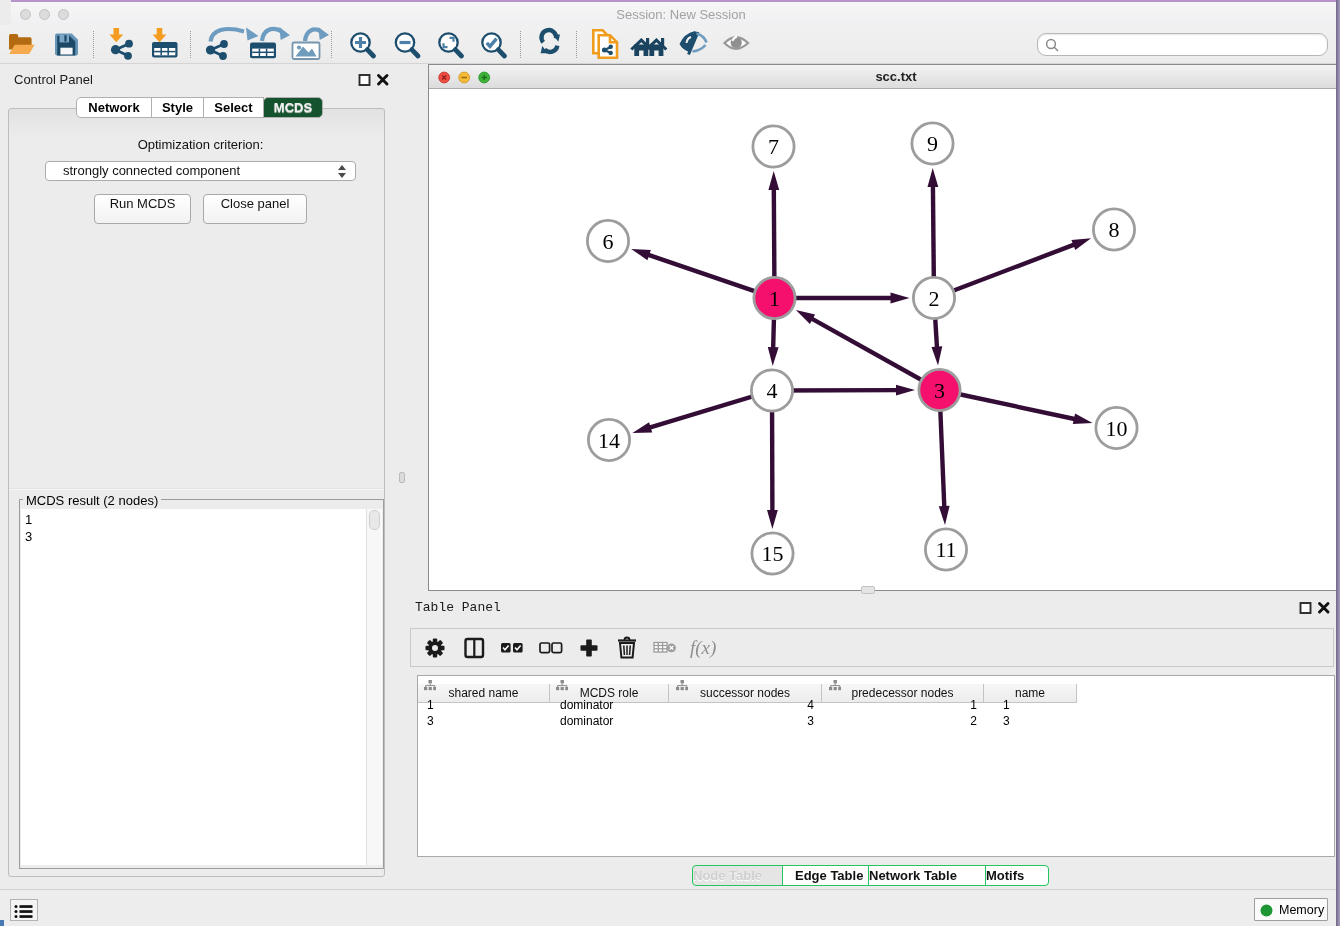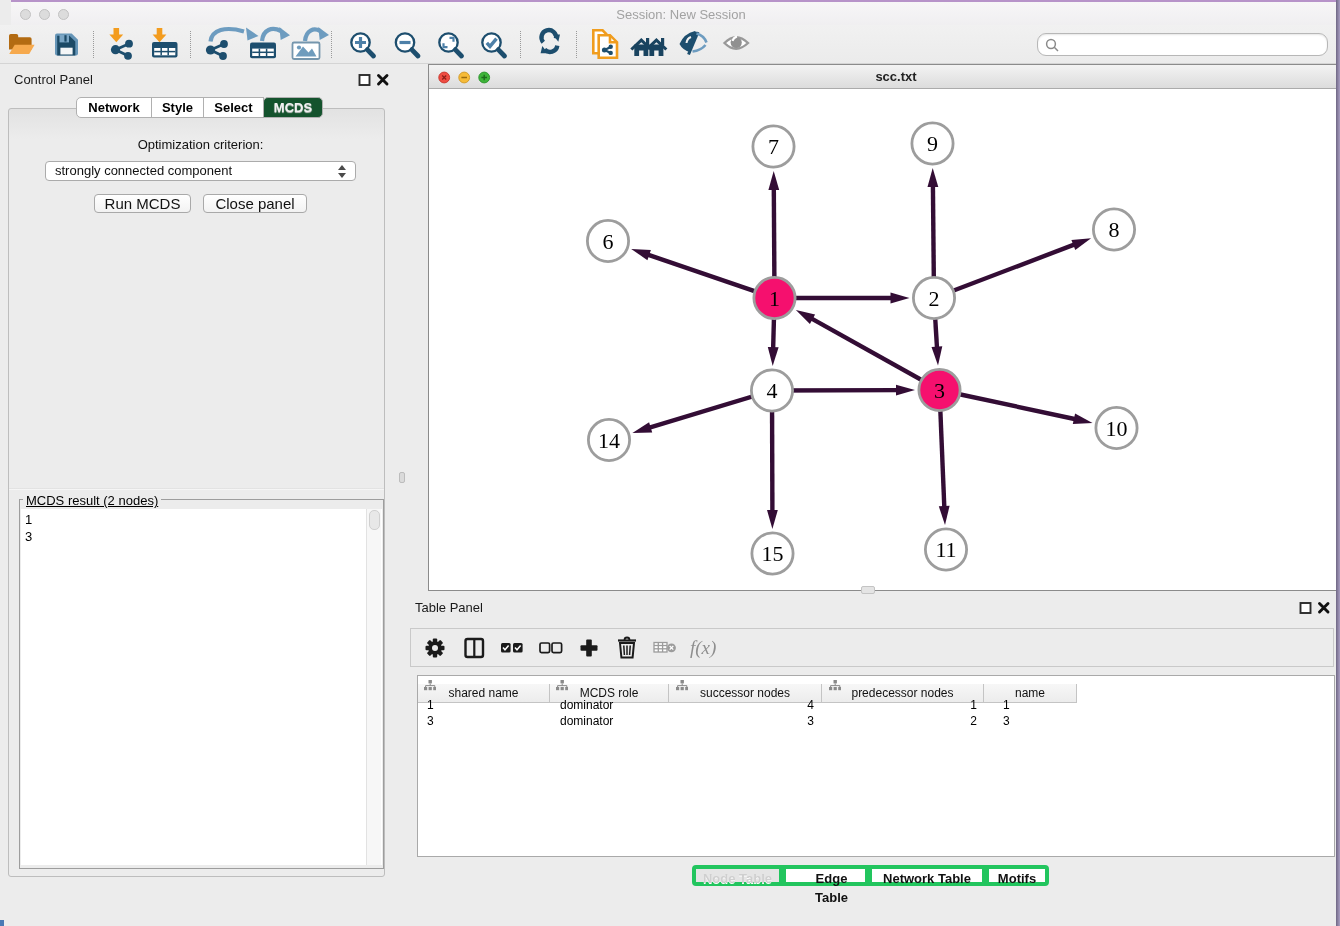--- a/index.html
+++ b/index.html
@@ -30,56 +30,56 @@
 #cp-title { position:absolute; left:14px; top:7px; font-size:13px; color:#1a1a1a; }
 #cp-tabs { position:absolute; left:0; top:32px; width:392px; height:22px; z-index:6; }
 .tab { position:absolute; height:21px; background:#fff; border:1px solid #b0b0b0;
   font-size:13px; font-weight:bold; color:#000; text-align:center; line-height:19px; }
 .tab.sel { background:#14532d; color:#f2f2f2; text-shadow:0 1px 1px #c9c9c9;
   border-radius:5px 5px 5px 0; }
 #cp-content { position:absolute; left:8px; top:43px; width:377px; height:769px;
   background:linear-gradient(#e2e2e2, #ececec 30px); border:1px solid #bdbdbd; border-radius:3px; }
 #opt-label { position:absolute; left:36px; width:311px; top:28px; text-align:center; font-size:13px; color:#111; }
 #dropdown { position:absolute; left:36px; top:52px; width:311px; height:20px; background:#fff;
-  border:1px solid #ababab; border-radius:4px; font-size:13px; color:#111; line-height:18px; padding-left:9px; }
-.btn { position:absolute; height:19px; background:linear-gradient(#ffffff,#f2f2f2);
-  border:1px solid #a9a9a9; border-radius:4px; font-size:15px; color:#111;
+  border:1px solid #ababab; border-radius:4px; font-size:13px; color:#111; line-height:18px; padding-left:17px; }
+.btn { position:absolute; height:30px; background:linear-gradient(#ffffff,#f2f2f2);
+  border:1px solid #a9a9a9; border-radius:4px; font-size:13px; color:#111;
   text-align:center; line-height:17px; }
 #mcds-group { position:absolute; left:10px; top:384px; width:365px; height:378px; }
 #mcds-border { position:absolute; left:0; top:6px; width:365px; height:370px; border:1px solid #9d9d9d; }
-#mcds-label { position:absolute; left:4px; top:0; background:#ececec; padding:0 3px; font-size:13px; color:#000; z-index:2;text-decoration:underline; }
+#mcds-label { position:absolute; left:4px; top:0; background:#ececec; padding:0 3px; font-size:13px; color:#000; z-index:2; }
 #mcds-text { position:absolute; left:2px; top:16px; width:361px; height:356px; background:#fff;
   font-size:13px; color:#000; padding:3px 0 0 4px; line-height:16.5px; }
 #mcds-scroll { position:absolute; right:1px; top:0; width:15px; height:356px; background:#f7f7f7; border-left:1px solid #e2e2e2; }
 #mcds-thumb { position:absolute; right:1px; top:1px; width:11px; height:20px; background:#e8e8e8; border:1px solid #d0d0d0; border-radius:5px; }
 
 
 #netwin { left:404px; top:64px; width:936px; height:527px; border:1px solid #8b8b8b;
   background:#fff;margin-left:24px; }
 #nw-titlebar { position:absolute; left:0; top:0; width:100%; height:24px;
   background:linear-gradient(#f3f3f3,#dcdcdc); border-bottom:1px solid #ababab; }
 #nw-title { position:absolute; left:0; right:0; top:4px; text-align:center; font-size:13px;
   font-weight:bold; color:#222; }
 #graph { position:absolute; left:0; top:25px; }
 #graph text { font-family:"Liberation Serif", serif; font-size:22px; fill:#000; text-anchor:middle; }
 
 
 #tpanel { left:404px; top:592px; width:936px; height:297px; background:#ececec; }
-#tp-title { position:absolute; left:11px; top:8px; font-size:13px; color:#1a1a1a; }
+#tp-title { position:absolute; left:11px; top:8px; font-size:13px; color:#1a1a1a;font-family:Liberation Mono, monospace; }
 #tp-toolbar { position:absolute; left:6px; top:36px; width:924px; height:39px;
   background:#ececec; border:1px solid #c9c9c9; }
 #tp-table { position:absolute; left:13px; top:83px; width:918px; height:182px; background:#fff;
   border:1px solid #a9a9a9; }
 .th { position:absolute; top:0; height:19px; background:linear-gradient(#f7f7f7,#ececec);
   border-right:1px solid #c4c4c4; border-bottom:1px solid #c4c4c4; font-size:12px; color:#111;
   text-align:center; line-height:19px;margin-top:8px; }
 .td { position:absolute; font-size:12px; color:#000; height:16px; line-height:16px; }
 #tp-tabs { position:absolute; left:0; top:273px; width:936px; height:21px; }
-.btab { position:absolute; height:21px; background:#fff; border:4px solid #22c55e;
-  font-size:13px; font-weight:bold; color:#111; text-align:center; line-height:19px; }
+.btab { position:absolute; height:21px; background:#fff; border:1px solid #22c55e;
+  font-size:13px; font-weight:bold; color:#111; line-height:19px; }
 .btab.sel { background:#e5e5e5; color:#cfcfcf; text-shadow:0 1px 0 #fff; border-radius:4px 0 0 4px; }
 
 
 #statusbar { left:0; top:889px; width:1340px; height:37px; background:#ededed;
   border-top:1px solid #d2d2d2; }
 #list-btn { position:absolute; left:10px; top:9px; width:28px; height:22px; background:#f4f4f4;
   border:1px solid #b3b3b3; }
 #mem-btn { position:absolute; left:1254px; top:8px; width:74px; height:23px; background:#fbfbfb;
   border:1px solid #9e9e9e; border-radius:1px; font-size:12.5px; color:#000; }
 
@@ -451,20 +451,40 @@
     <div class="td" style="left:585px; top:37px;">3</div>
   </div>
   <div id="tp-tabs">
     <div class="btab sel" style="left:288px; width:91px; border-radius:4px 0 0 4px;">Node Table</div>
     <div class="btab" style="left:378px; width:87px;padding-left:12px;">Edge Table</div>
     <div class="btab" style="left:464px; width:118px;">Network Table</div>
     <div class="btab" style="left:581px; width:64px; border-radius:0 4px 4px 0;">Motifs</div>
   </div>
 </div>
 
+<div id="statusbar" class="abs">
+  <div id="list-btn">
+    <svg width="19" height="15" style="position:absolute;left:3px;top:4px;">
+      <g fill="#111">
+        <circle cx="2" cy="2.5" r="1.5"></circle>
+            <circle cx="2" cy="7.5" r="1.5"></circle>
+            <circle cx="2" cy="12.5" r="1.5"></circle>
+        <rect x="5.5" y="1.2" width="13" height="2.7"></rect>
+        <rect x="5.5" y="6.2" width="13" height="2.7"></rect>
+        <rect x="5.5" y="11.2" width="13" height="2.7"></rect>
+      </g>
+    </svg>
+  </div>
+  <div id="mem-btn">
+    <svg width="13" height="13" style="position:absolute;left:5px;top:5px;">
+      <circle cx="6.5" cy="6.5" r="6" fill="#1e9634"></circle>
+    </svg>
+    <span style="position:absolute;left:24px;top:4px;">Memory</span>
+  </div>
+</div>
 
 <div class="abs" style="left:399px;top:472px;width:6px;height:11px;background:#dadada;border:1px solid #bcbcbc;border-radius:2px;"></div>
 <div class="abs" style="left:861px;top:586px;width:14px;height:8px;background:#e4e4e4;border:1px solid #c4c4c4;border-radius:2px;"></div>
 <div class="abs" style="left:0;top:920px;width:4px;height:6px;background:#4a7ab5;"></div>
 
 <svg width="0" height="0" style="position:absolute;">
   <defs>
     <g id="tree">
       <rect x="4.5" y="0" width="3.4" height="3.4" fill="#8a8a8a"></rect>
       <line x1="6.2" y1="3.4" x2="6.2" y2="5.6" stroke="#8a8a8a" stroke-width="1"></line>

